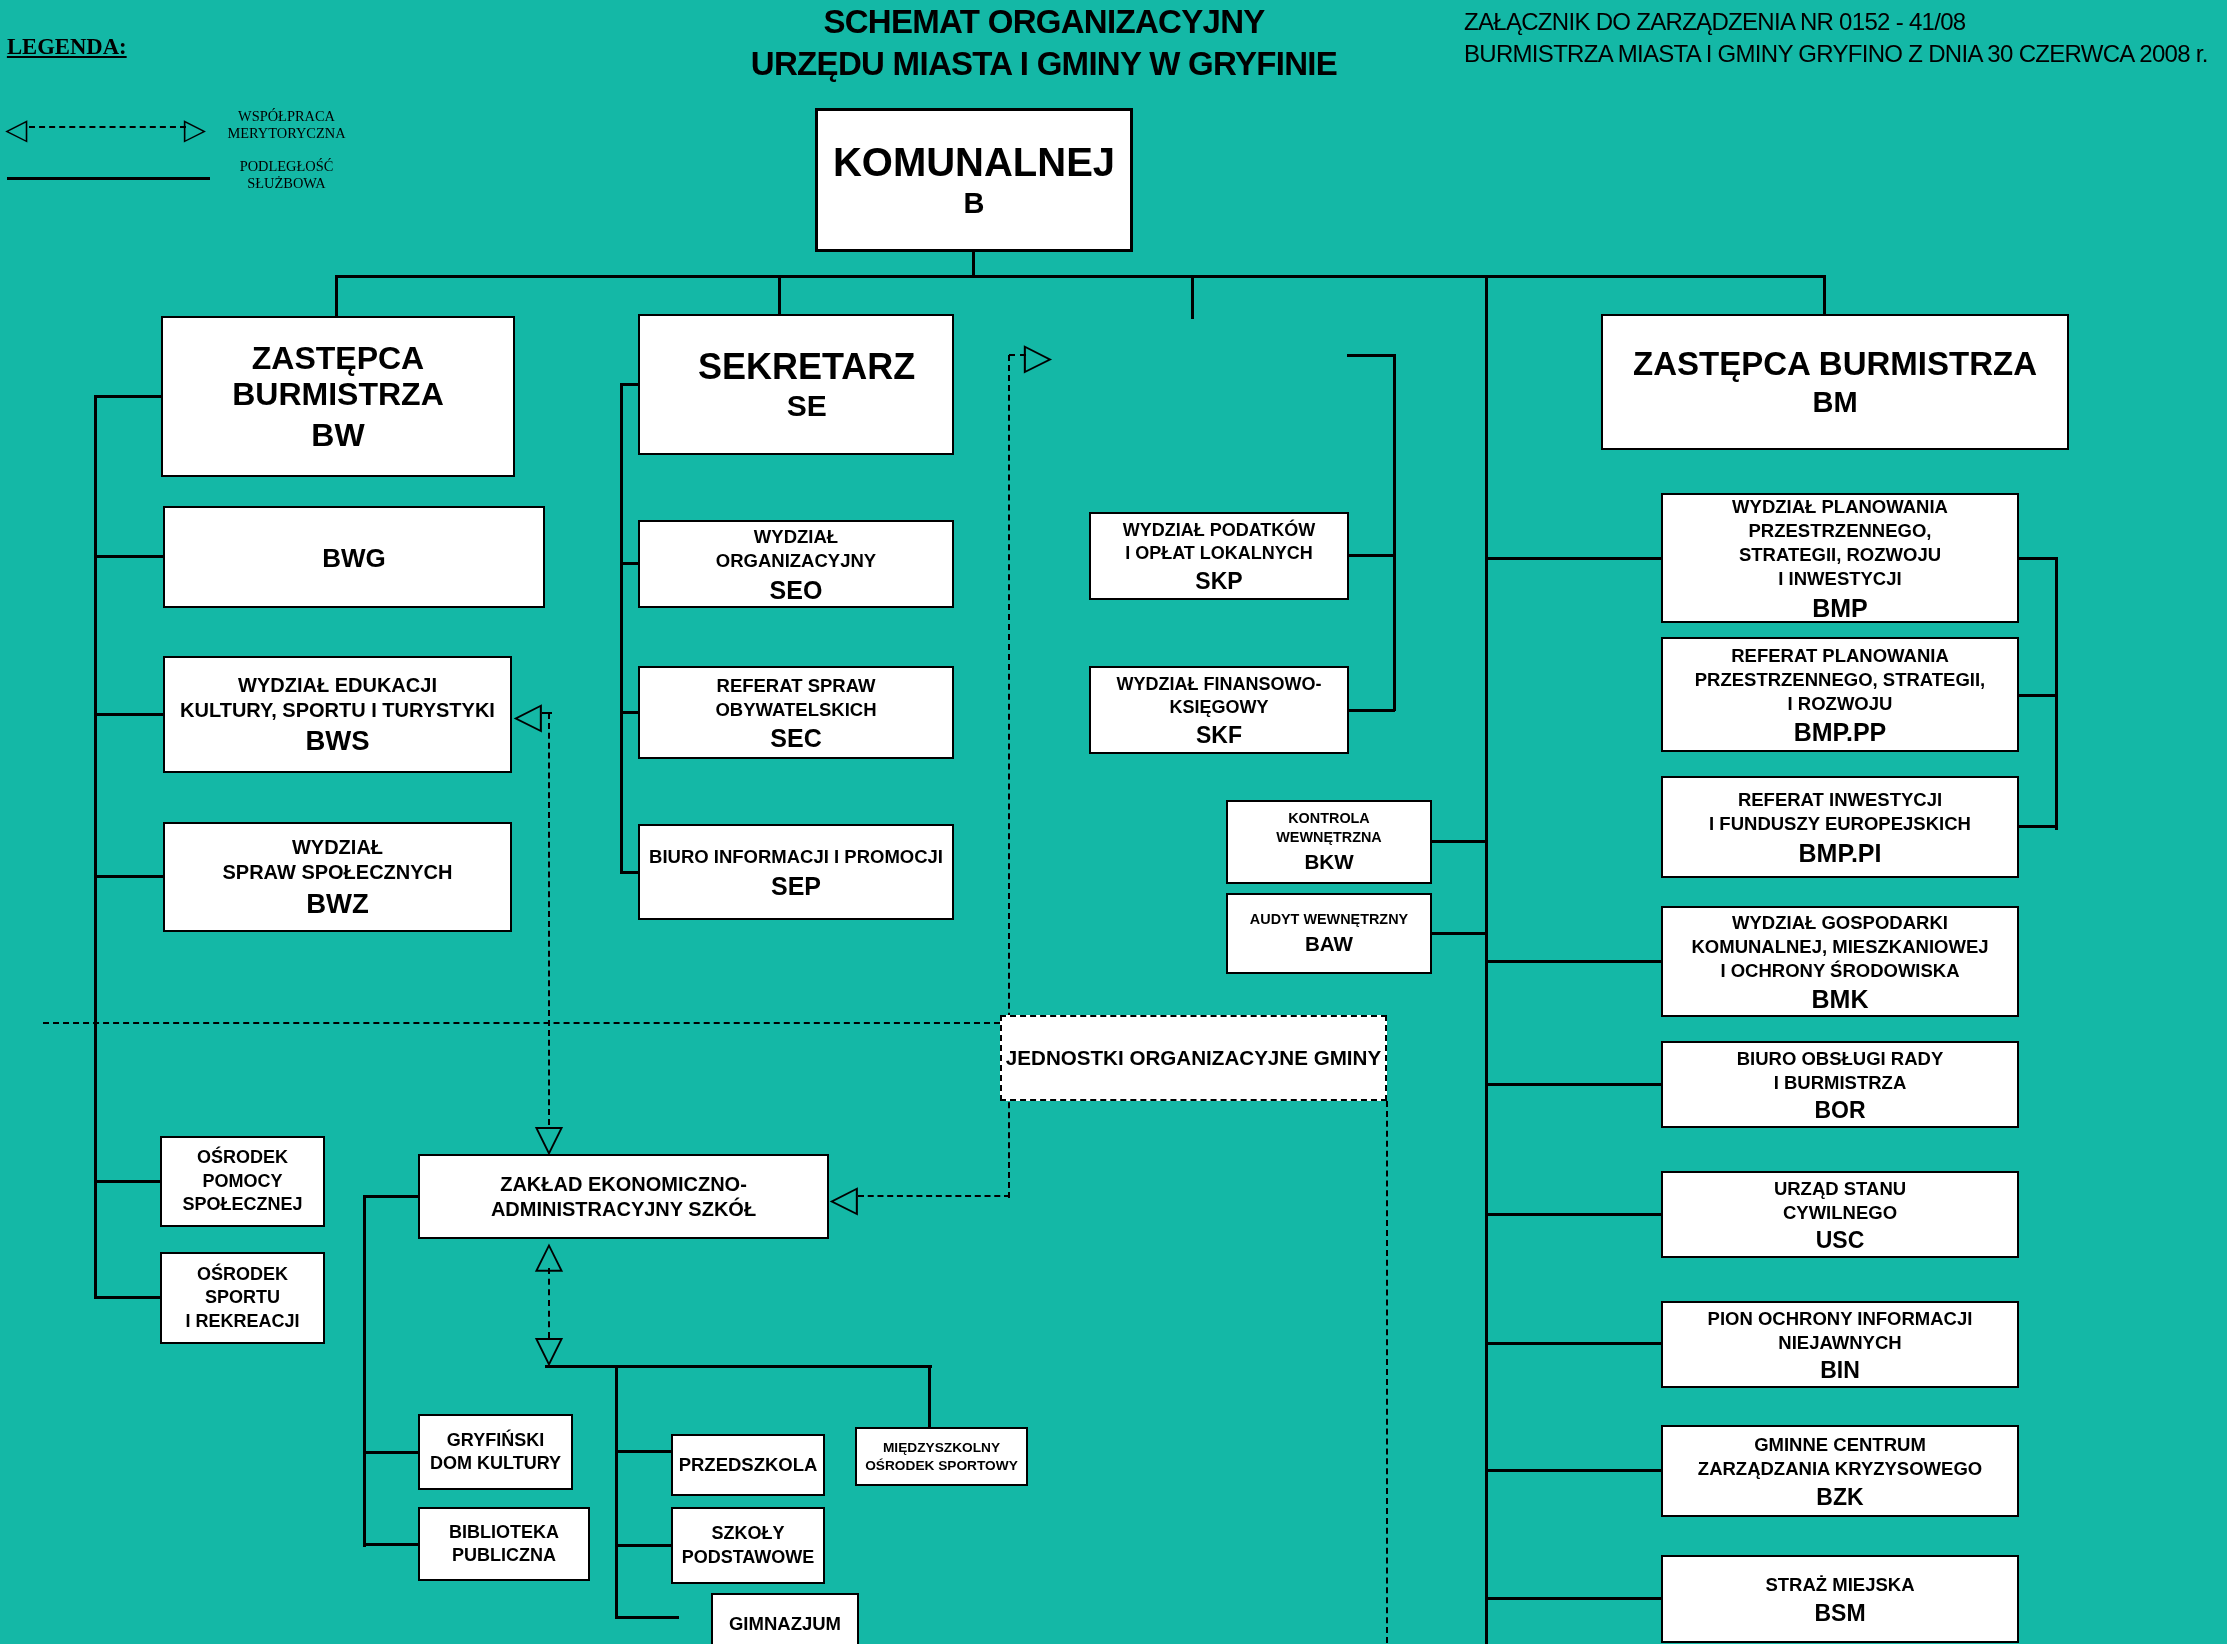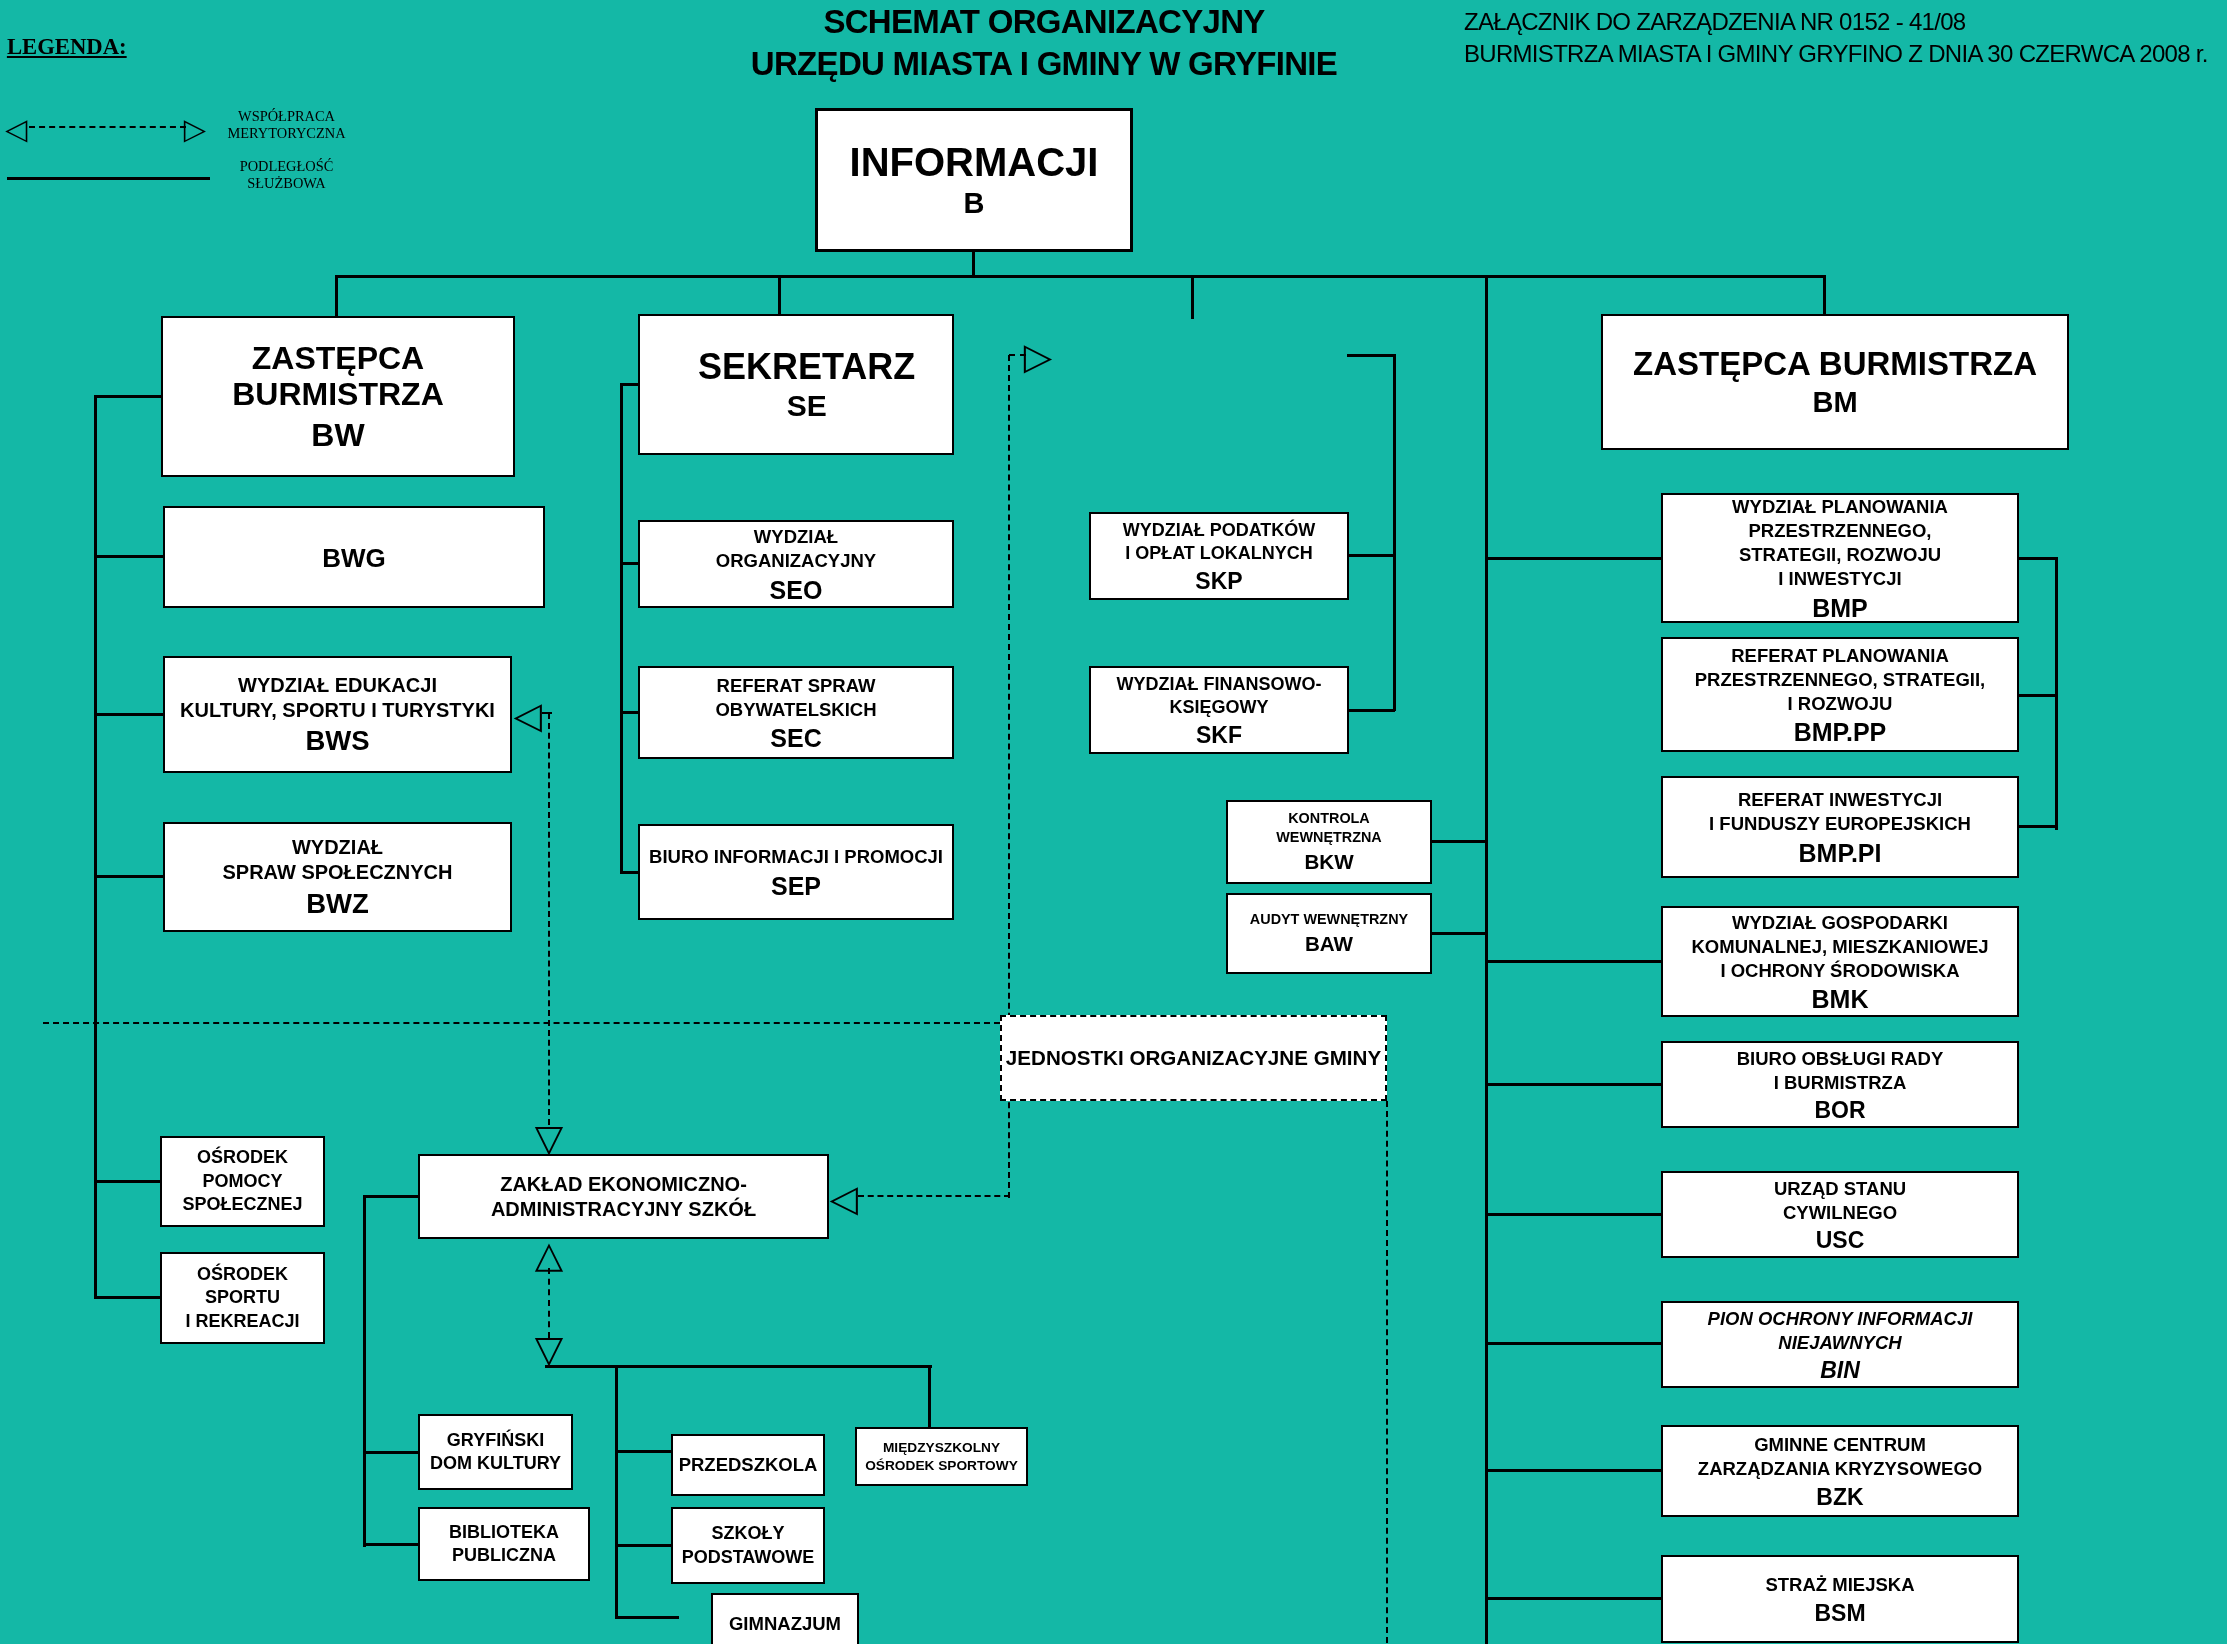--- a/index.html
+++ b/index.html
@@ -116,21 +116,21 @@
   <div class="dl-v" style="left:1008px;top:355px;height:843px;"></div>
   <div class="dl-h" style="left:858px;top:1195px;width:152px;"></div>
   <span class="arrow" style="left:844px;top:1198px;font-size:37px;">◁</span>
   <span class="arrow" style="left:549px;top:1254px;font-size:37px;">△</span>
   <div class="dl-v" style="left:548px;top:1268px;height:70px;"></div>
   <span class="arrow" style="left:549px;top:1349px;font-size:37px;">▽</span>
   <div class="dl-h" style="left:43px;top:1022px;width:957px;"></div>
   <div class="dl-v" style="left:1386px;top:1101px;height:542px;"></div>
 
   <div class="node b5" style="left:815px;top:108px;width:318px;height:144px;">
-    <span class="lbl t58">INFORMACJI</span>
+    <span class="lbl t58">KOMUNALNEJ</span>
     <span class="code t42">B</span>
   </div>
 
   <div class="node b4" style="left:161px;top:316px;width:354px;height:161px;">
     <span class="lbl t46">ZASTĘPCA
 BURMISTRZA</span>
     <span class="code t46">BW</span>
   </div>
   <div class="node" style="left:163px;top:506px;width:382px;height:102px;">
     <span class="code t38">BWG</span>
@@ -217,21 +217,21 @@
   <div class="node" style="left:1661px;top:1041px;width:358px;height:87px;">
     <span class="lbl t27">BIURO OBSŁUGI RADY
 I BURMISTRZA</span>
     <span class="code t34">BOR</span>
   </div>
   <div class="node" style="left:1661px;top:1171px;width:358px;height:87px;">
     <span class="lbl t27">URZĄD STANU
 CYWILNEGO</span>
     <span class="code t34">USC</span>
   </div>
-  <div class="node" style="left:1661px;top:1301px;width:358px;height:87px;font-style:italic;">
+  <div class="node" style="left:1661px;top:1301px;width:358px;height:87px;">
     <span class="lbl t27">PION OCHRONY INFORMACJI
 NIEJAWNYCH</span>
     <span class="code t34">BIN</span>
   </div>
   <div class="node" style="left:1661px;top:1425px;width:358px;height:92px;">
     <span class="lbl t27">GMINNE CENTRUM
 ZARZĄDZANIA KRYZYSOWEGO</span>
     <span class="code t34">BZK</span>
   </div>
   <div class="node" style="left:1661px;top:1555px;width:358px;height:88px;">

